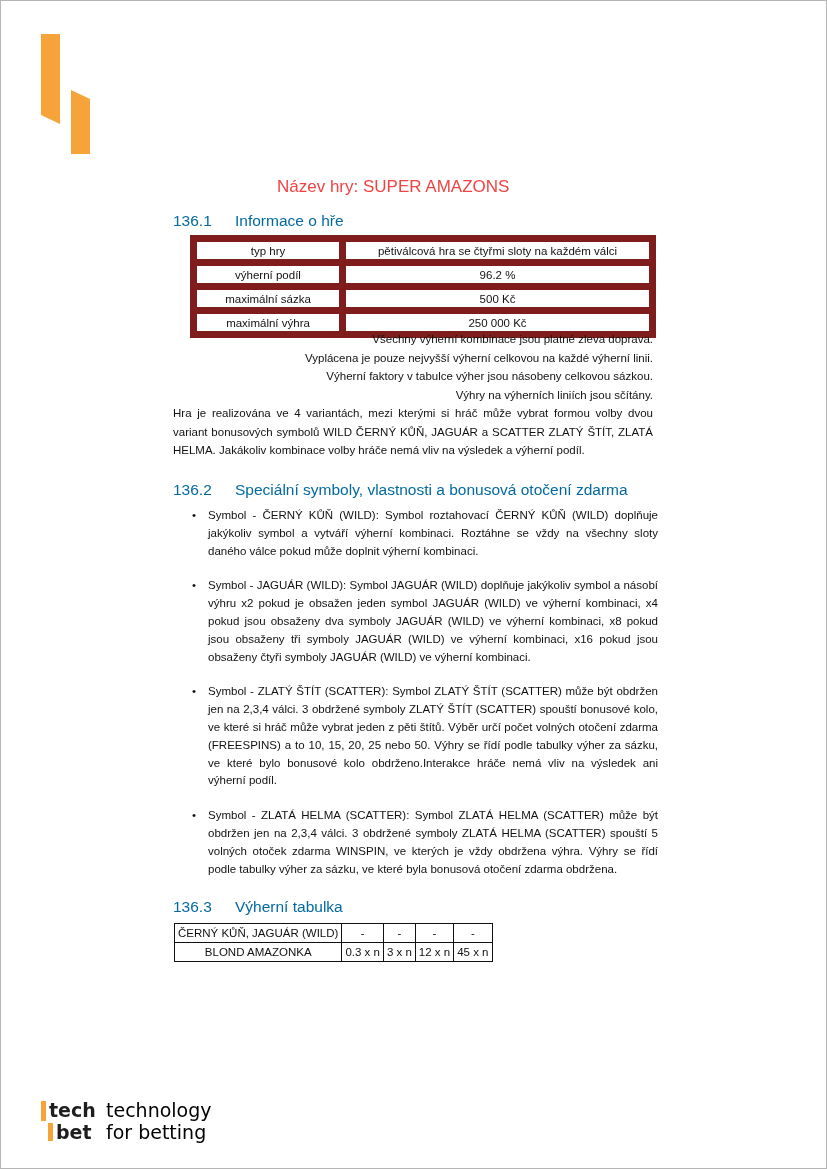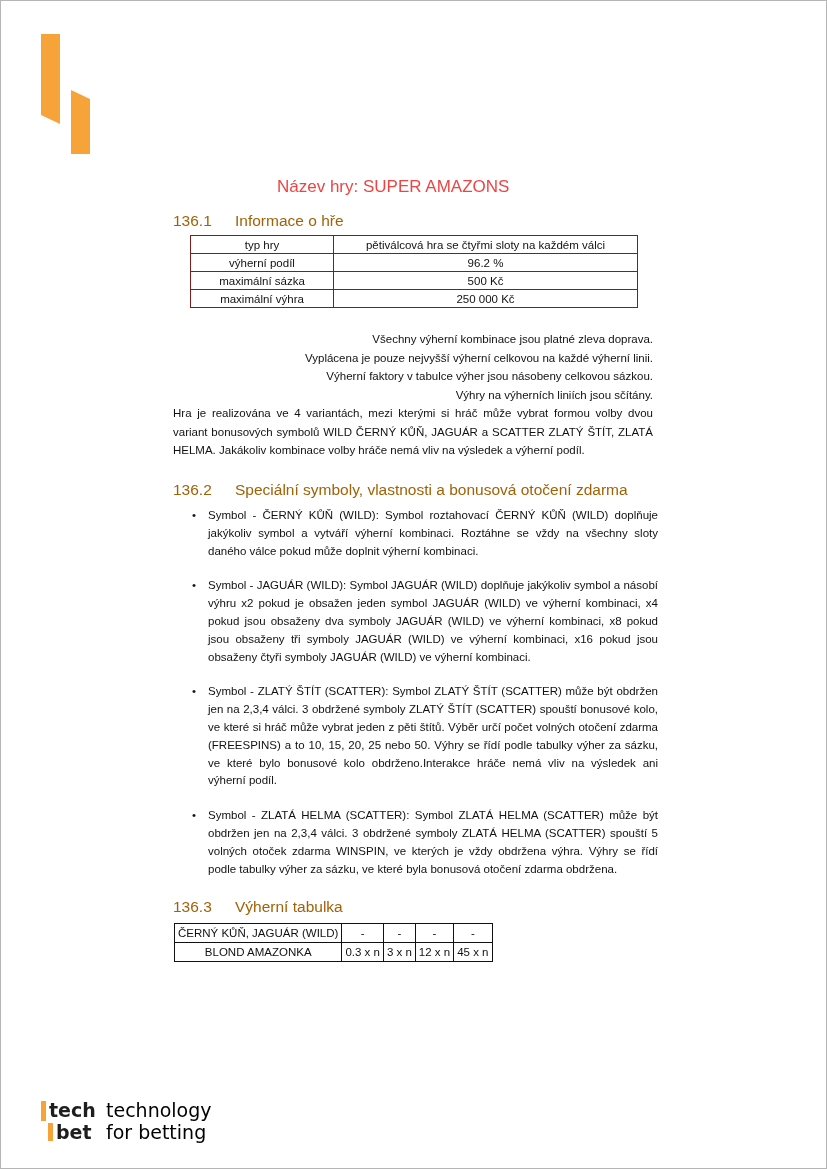--- a/index.html
+++ b/index.html
@@ -9,29 +9,29 @@
   }
   .page-border {
     position: absolute; left: 0; top: 0; width: 825px; height: 1167px;
     border: 1px solid #b5b5b5;
   }
   .logo-top { position: absolute; left: 41px; top: 34px; width: 50px; height: 120px; }
   .title {
     position: absolute; left: 229px; top: 177px; font-size: 17px; color: #ef4444; margin-left: 48px;
   }
   .h2 {
-    position: absolute; left: 173px; font-size: 15.5px; color: #a16207;
+    position: absolute; left: 173px; font-size: 15.5px; color: #0369a1;
   }
   .h2 .num { display: inline-block; width: 62px; }
   .info-table {
     position: absolute; left: 190px; top: 235px; border-collapse: collapse;
     font-size: 11.5px;
   }
   .info-table td {
-    border: 1px solid #7f1d1d; text-align: center; height: 17px; padding: 0 4px;
+    border: 7px solid #7f1d1d; text-align: center; height: 17px; padding: 0 4px;
   }
   .info-table td.k { width: 134px; }
   .info-table td.v { width: 295px; }
   .paras {
     position: absolute; left: 173px; top: 330px; width: 480px;
     font-size: 11.5px; line-height: 18.5px;
   }
   .paras p { margin: 0; text-align: right; }
   .paras p.j { text-align: justify; text-align-last: left; }
   .bullets {

